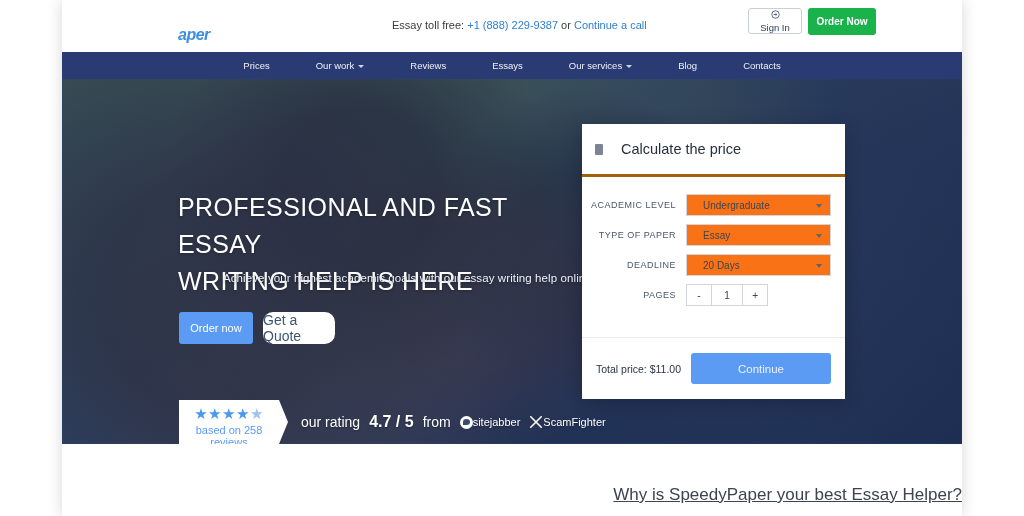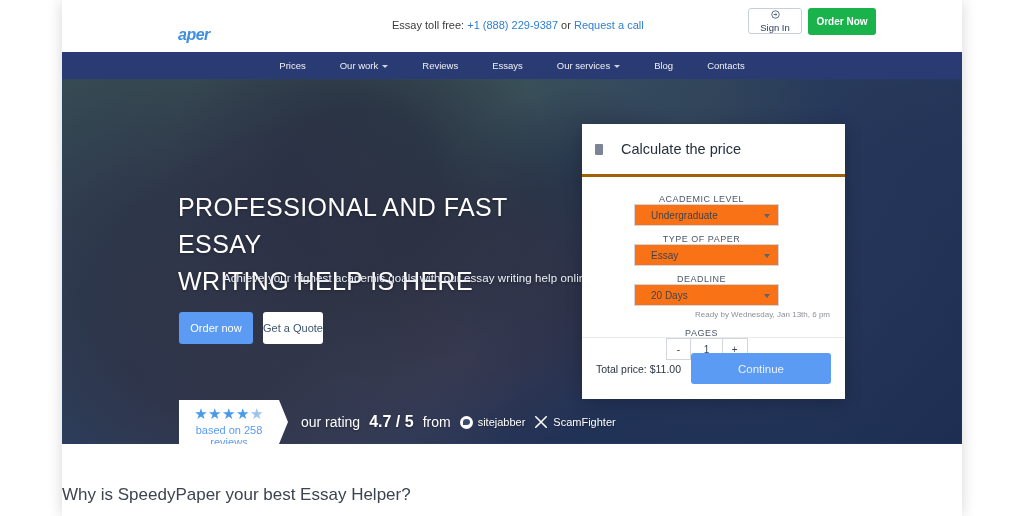--- a/index.html
+++ b/index.html
@@ -55,21 +55,21 @@
     position: absolute; left: 746px; top: 8px;
     width: 68px; height: 27px; border-radius: 3px;
     background: #19b24b; color: #fff;
     display: flex; align-items: center; justify-content: center;
     font-size: 10px; font-weight: bold;
   }
 
   
   .nav {
     height: 27px; background: #2a3b73;
-    display: flex; align-items: center; justify-content: center; gap: 0;
+    display: flex; align-items: center; justify-content: center; gap: 12px;
   }
   .nav-item {
     color: #eef1f8; font-size: 9.5px; padding: 0 17px;
     display: flex; align-items: center; gap: 4px; white-space: nowrap;
   }
   .caret {
     width: 0; height: 0; border-left: 3px solid transparent;
     border-right: 3px solid transparent; border-top: 3.5px solid #cdd5e8;
     margin-top: 1px;
   }
@@ -115,40 +115,40 @@
     text-shadow: 0 1px 3px rgba(0,0,0,0.35);
     padding-left: 32px;
   }
   .hero-btns { position: absolute; left: 117px; top: 233px; display: flex; gap: 10px; }
   .btn-order {
     width: 74px; height: 32px; border-radius: 3px;
     background: #5b9bf4; color: #ffffff;
     display: flex; align-items: center; justify-content: center; font-size: 11px;
   }
   .btn-quote {
-    width: 60px; height: 32px; border-radius: 3px;
+    width: 72px; height: 32px; border-radius: 10px;
     background: #ffffff; color: #3b566f;
-    display: flex; align-items: center; justify-content: center; font-size: 11px;
+    display: flex; align-items: center; justify-content: center; font-size: 14px;
   }
 
   
   .calc {
     position: absolute; left: 520px; top: 45px;
     width: 263px; height: 275px;
     background: #ffffff;
     box-shadow: 0 3px 16px rgba(0,0,0,0.22);
   }
   .calc-head {
     height: 53px; border-bottom: 3px solid #a16207;
     display: flex; align-items: center; padding-left: 13px; gap: 18px;
   }
   .calc-head .doc-icon { width: 8px; height: 11px; background: #7b8596; border-radius: 1px; }
   .calc-head .title { font-size: 14.5px; color: #26303f; }
   .calc-body { padding: 17px 14px 0 0; }
-  .row { display: flex; align-items: center; justify-content: flex-end; margin-bottom: 8px; flex-direction: column; }
+  .row { display: flex; align-items: center; justify-content: flex-end; margin-bottom: 8px; }
   .row .lbl {
     font-size: 9px; color: #4a5668; letter-spacing: 0.5px;
     text-align: right; margin-right: 10px; white-space: nowrap;
   }
   .sel {
     position: relative; width: 145px; height: 22px;
     border: 1px solid #d2d6dc; background: #f97316;
     display: flex; align-items: center; padding-left: 16px;
     font-size: 10px; color: #3b4452;
   }
@@ -194,56 +194,56 @@
   }
   .stars { color: #4b9ae8; font-size: 15px; letter-spacing: 0.5px; }
   .stars .dim { color: #9cc4e8; }
   .revtxt { font-size: 11px; color: #5b9bf4; margin-top: 1px; }
   .rating-rest {
     display: flex; align-items: center; gap: 9px; margin-left: 22px; color: #ffffff;
     text-shadow: 0 1px 2px rgba(0,0,0,0.35);
   }
   .rating-rest .small { font-size: 14px; }
   .rating-rest .big { font-size: 16px; font-weight: bold; }
-  .brand { display: flex; align-items: center; gap: 5px; font-size: 11px; }
+  .brand { display: flex; align-items: center; font-size: 11px; }
   .sj-icon {
     width: 13px; height: 13px; border-radius: 50%; background: #ffffff;
     position: relative;
   }
   .sj-icon::after {
     content: ""; position: absolute; left: 3px; top: 3px;
     width: 7px; height: 6px; border-radius: 50% 50% 50% 0; background: #3a4c6e;
   }
   .sf-icon { width: 14px; height: 14px; }
 
   
   .bottom {
     position: absolute; left: 0; top: 444px; width: 100%; height: 72px;
     background: #ffffff;
   }
   .bottom h2 {
     position: absolute; left: 0; right: 0; top: 41px;
-    text-align: left; font-size: 17px; font-weight: 400; color: #3c4450;
+    text-align: right; font-size: 17px; font-weight: 400; color: #3c4450; text-decoration: underline;
   }
 </style>
 </head>
 <body>
 
 <div class="canvas">
 
   <div class="topbar">
     <div class="logo">
       <div class="l2">aper</div>
     </div>
 
     <div class="calltxt">
       <span>Essay toll free:</span>
       <a href="#">+1 (888) 229-9387</a>
       <span class="sep">or</span>
-      <a href="#">Request a call</a>
+      <a href="#">Continue a call</a>
     </div>
 
     <div class="signin">
       <span>
         <svg width="9" height="9" viewBox="0 0 12 12">
             <circle cx="6" cy="6" r="5" fill="none" stroke="#2b3d5c" stroke-width="1"></circle>
             <path d="M3.5 6h4M6 4.3 7.8 6 6 7.7" fill="none" stroke="#2b3d5c" stroke-width="1"></path>
           </svg>
       </span>
       <span>Sign In</span>
@@ -316,21 +316,20 @@
             </div>
           </div>
 
           <div class="row">
             <span class="lbl">DEADLINE</span>
             <div class="sel">
               <span>20 Days</span>
               <span class="arrow"></span>
             </div>
           </div>
-          <div class="hint">Ready by Wednesday, Jan 13th, 6 pm</div>
 
           <div class="row">
             <span class="lbl">PAGES</span>
             <div class="stepper">
               <div>-</div>
               <div class="mid">1</div>
               <div>+</div>
             </div>
             <div style="width:63px"></div>
           </div>

